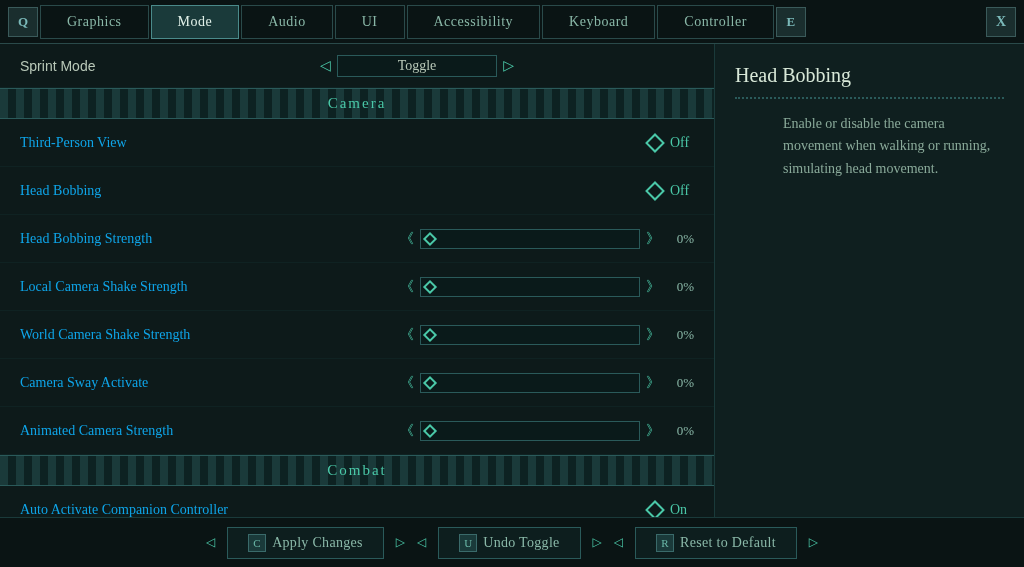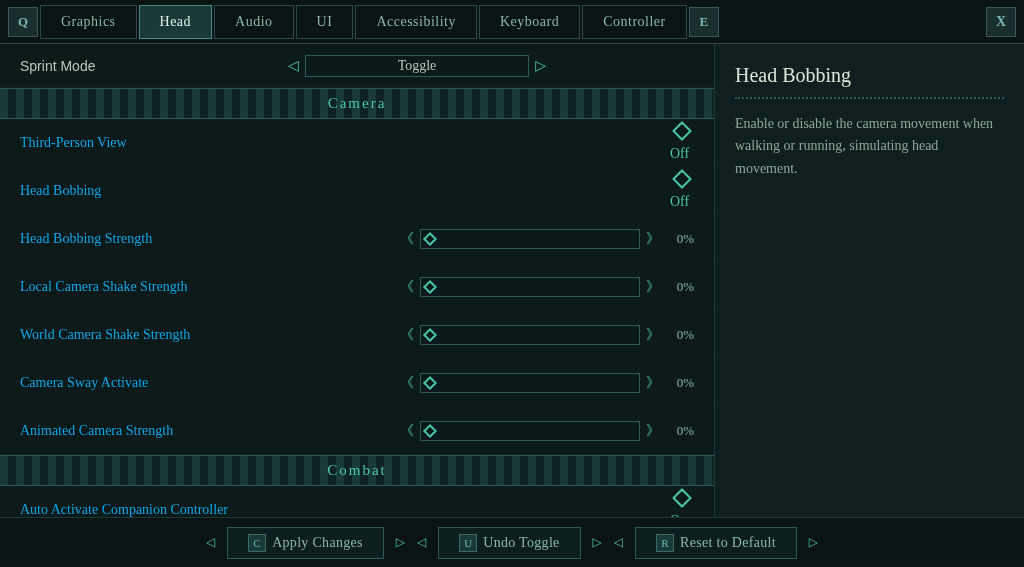--- a/index.html
+++ b/index.html
@@ -29,21 +29,21 @@
       background: #1a2e2e;
       border: 1px solid #3a5a5a;
       color: #7ab8b8;
       display: flex; align-items: center; justify-content: center;
       font-size: 13px;
       font-weight: bold;
       cursor: pointer;
     }
     .nav-tab {
       height: 34px;
-      padding: 0 20px;
+      padding: 0 26px;
       background: transparent;
       border: 1px solid #2a4a4a;
       color: #8ab8a8;
       font-family: 'Georgia', serif;
       font-size: 14px;
       cursor: pointer;
       display: flex; align-items: center; justify-content: center;
       letter-spacing: 0.5px;
     }
     .nav-tab.active {
@@ -128,21 +128,20 @@
     .setting-control {
       display: flex;
       align-items: center;
       gap: 8px;
     }
 
     
     .toggle-control {
       display: flex;
       align-items: center;
-      flex-direction: column;
     }
     .diamond-icon {
       width: 14px;
       height: 14px;
       background: transparent;
       border: 2px solid #4ac8a8;
       transform: rotate(45deg);
       display: inline-block;
     }
     .toggle-value {
@@ -219,21 +218,21 @@
     }
     .sprint-arrow {
       color: #4ac8a8;
       font-size: 14px;
       cursor: pointer;
     }
     .sprint-toggle-box {
       background: #0a1a1a;
       border: 1px solid #2a5a5a;
       color: #b8c8b8;
-      padding: 2px 92px;
+      padding: 2px 60px;
       font-size: 14px;
       font-family: 'Georgia', serif;
       text-align: center;
     }
 
     
     .info-panel {
       width: 310px;
       background: #0f1f1f;
       border-left: 1px solid #1a3a3a;
@@ -249,20 +248,21 @@
     .info-divider {
       border: none;
       border-top: 2px dotted #2a5a5a;
       margin-bottom: 14px;
     }
     .info-text {
       font-size: 14px;
       color: #8aaa9a;
       font-family: 'Georgia', serif;
       line-height: 1.6;
+      margin-left: 48px;
     }
 
     
     .bottom-bar {
       height: 50px;
       background: #0a1414;
       border-top: 1px solid #1a3a3a;
       display: flex;
       align-items: center;
       justify-content: center;
@@ -298,21 +298,21 @@
       font-size: 12px;
     }
   </style>
 </head>
 <body>
 
 <div class="top-nav">
   <div class="nav-corner-btn">Q</div>
 
   <div class="nav-tab">Graphics</div>
-  <div class="nav-tab active">Head</div>
+  <div class="nav-tab active">Mode</div>
   <div class="nav-tab">Audio</div>
   <div class="nav-tab">UI</div>
   <div class="nav-tab">Accessibility</div>
   <div class="nav-tab">Keyboard</div>
   <div class="nav-tab">Controller</div>
 
   <div class="nav-corner-btn">E</div>
   <div class="nav-spacer"></div>
   <div class="nav-x-btn">X</div>
 </div>

